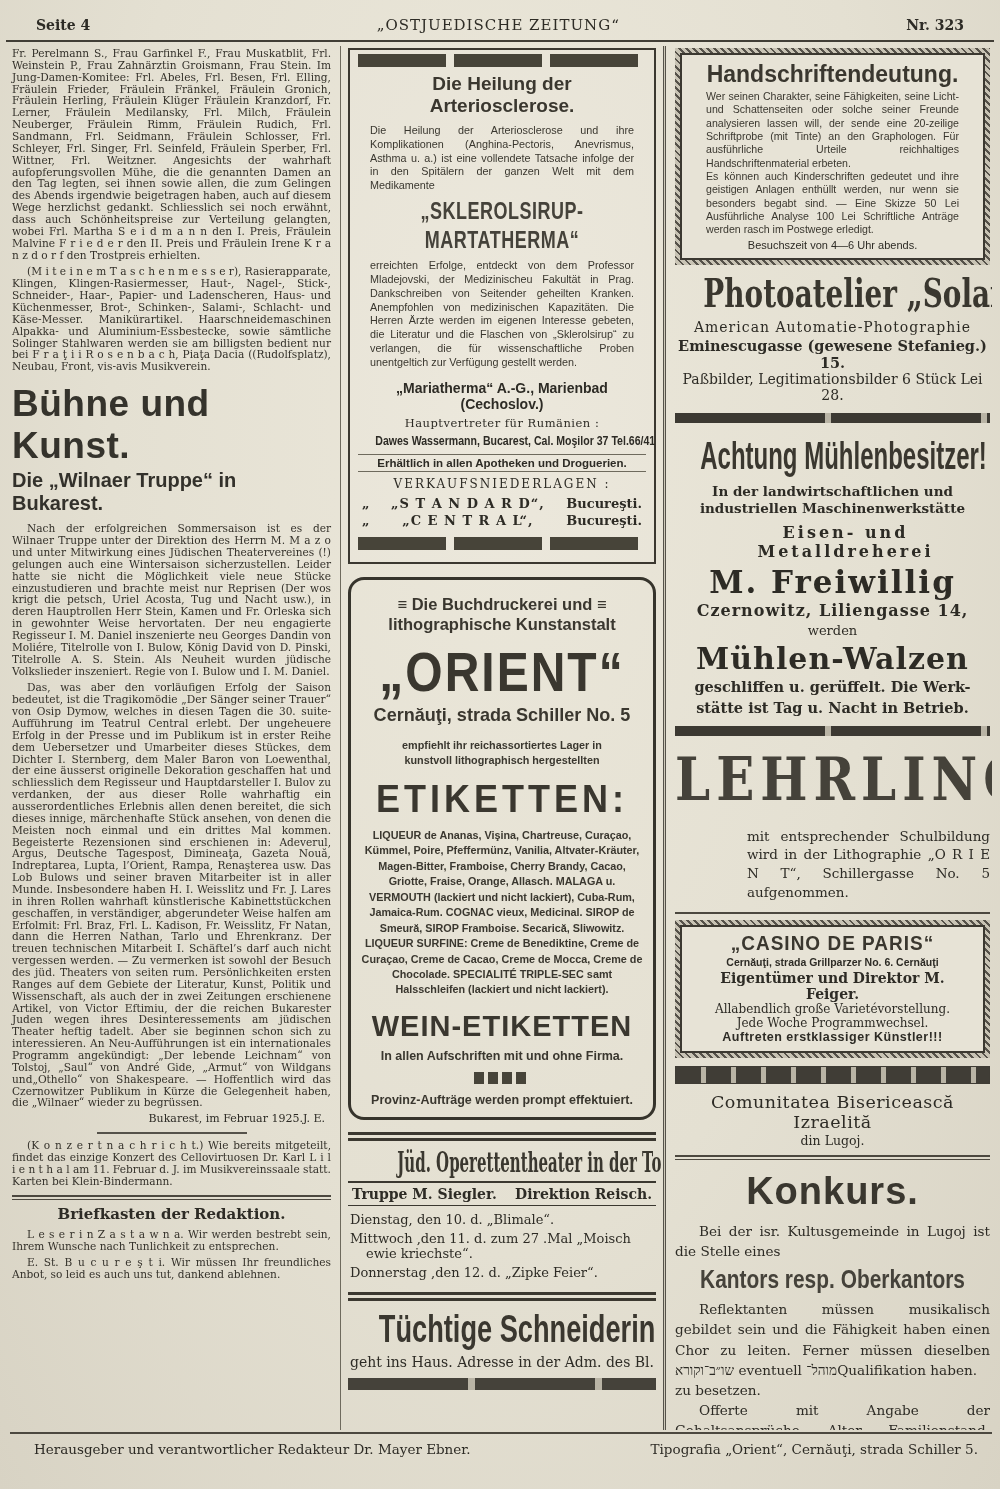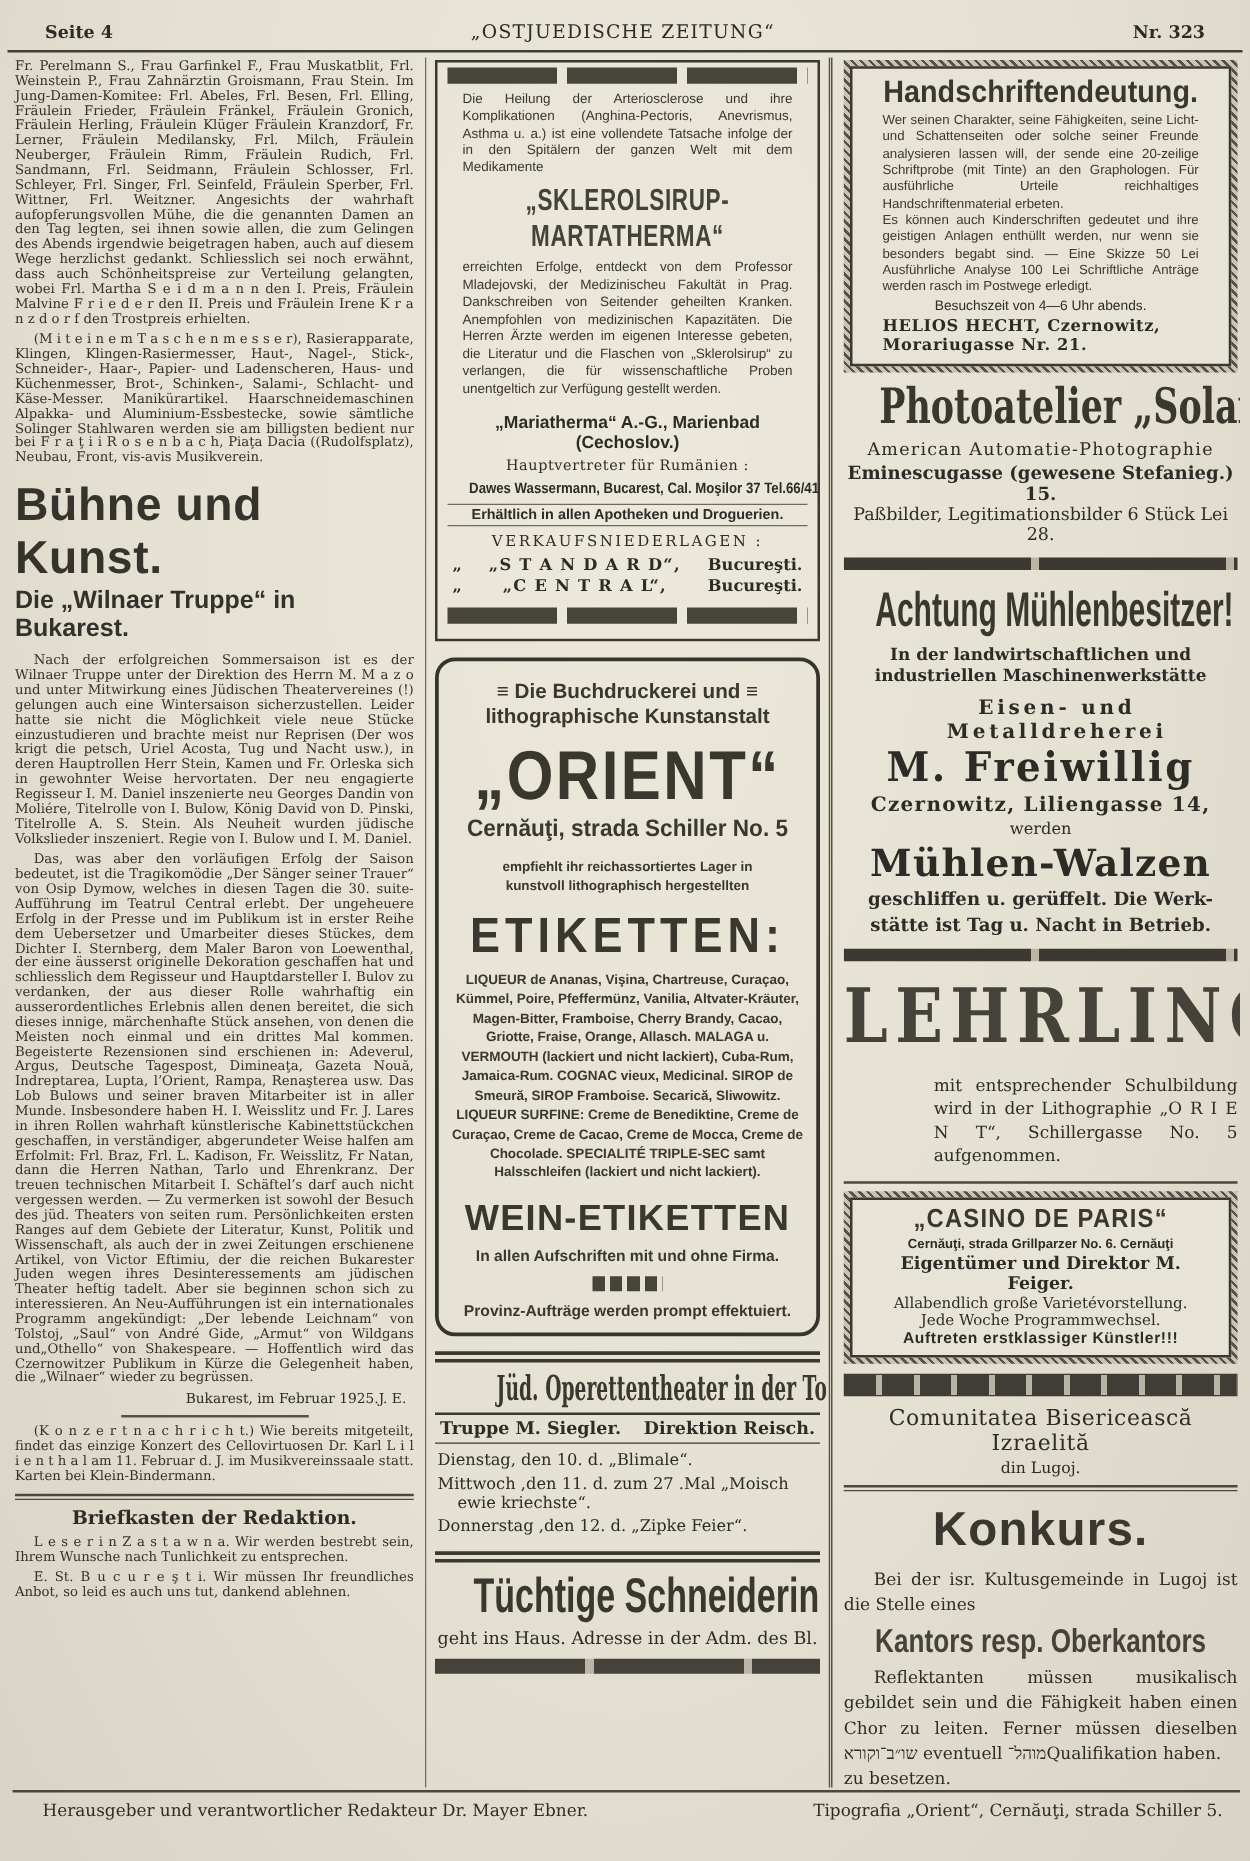--- a/index.html
+++ b/index.html
@@ -187,20 +187,21 @@
       <p class="body-text indent mb4">L e s e r  i n  Z a s t a w n a.  Wir werden bestrebt sein, Ihrem Wunsche nach Tunlichkeit zu entsprechen.</p>
       <p class="body-text indent">E. St. B u c u r e ş t i.  Wir müssen Ihr freundliches Anbot, so leid es auch uns tut, dankend ablehnen.</p>
     </section>
 
     <div class="v-rule"></div>
 
     <section class="col col-mid">
 
       <div class="ad-box1">
         <div class="deco-band"></div>
+        <div class="ad1-title">Die Heilung der Arteriosclerose.</div>
         <p class="ad1-copy">Die Heilung der Arteriosclerose und ihre Komplikationen (Anghina-Pectoris, Anevrismus, Asthma u. a.) ist eine vollendete Tatsache infolge der in den Spitälern der ganzen Welt mit dem Medikamente</p>
         <div class="product-name">„SKLEROLSIRUP-MARTATHERMA“</div>
         <p class="ad1-copy">erreichten Erfolge, entdeckt von dem Professor Mladejovski, der Medizinischeu Fakultät in Prag. Dankschreiben von Seitender geheilten Kranken. Anempfohlen von medizinischen Kapazitäten. Die Herren Ärzte werden im eigenen Interesse gebeten, die Literatur und die Flaschen von „Sklerolsirup“ zu verlangen, die für wissenschaftliche Proben unentgeltich zur Verfügung gestellt werden.</p>
         <div class="company-line">„Mariatherma“ A.-G., Marienbad (Cechoslov.)</div>
         <div class="rep-label">Hauptvertreter für Rumänien :</div>
         <div class="rep-name">Dawes Wassermann, Bucarest, Cal. Moşilor 37 Tel.66/41</div>
         <div class="availability">Erhältlich in allen Apotheken und Droguerien.</div>
         <div class="outlets-label">VERKAUFSNIEDERLAGEN :</div>
         <div class="outlet-row">
           <span>„</span>
@@ -257,21 +258,20 @@
     <div class="v-rule heavy"></div>
 
     <section class="col col-right">
 
       <div class="hatch-frame">
         <div class="hatch-inner">
           <div class="hand-title">Handschriftendeutung.</div>
           <p class="hand-body">Wer seinen Charakter, seine Fähigkeiten, seine Licht- und Schattenseiten oder solche seiner Freunde analysieren lassen will, der sende eine 20-zeilige Schriftprobe (mit Tinte) an den Graphologen. Für ausführliche Urteile reichhaltiges Handschriftenmaterial erbeten.</p>
           <p class="hand-body">Es können auch Kinderschriften gedeutet und ihre geistigen Anlagen enthüllt werden, nur wenn sie besonders begabt sind. — Eine Skizze 50 Lei Ausführliche Analyse 100 Lei Schriftliche Anträge werden rasch im Postwege erledigt.</p>
           <div class="hand-hours">Besuchszeit von 4—6 Uhr abends.</div>
-          <div class="hand-contact">HELIOS HECHT, Czernowitz, Morariugasse Nr. 21.</div>
         </div>
       </div>
 
       <div class="solar">
         <div class="solar-title">Photoatelier „Solar“</div>
         <div class="solar-sub">American Automatie-Photographie</div>
         <div class="solar-addr">Eminescugasse (gewesene Stefanieg.) 15.</div>
         <div class="solar-offer">Paßbilder, Legitimationsbilder 6 Stück Lei 28.</div>
       </div>
 

